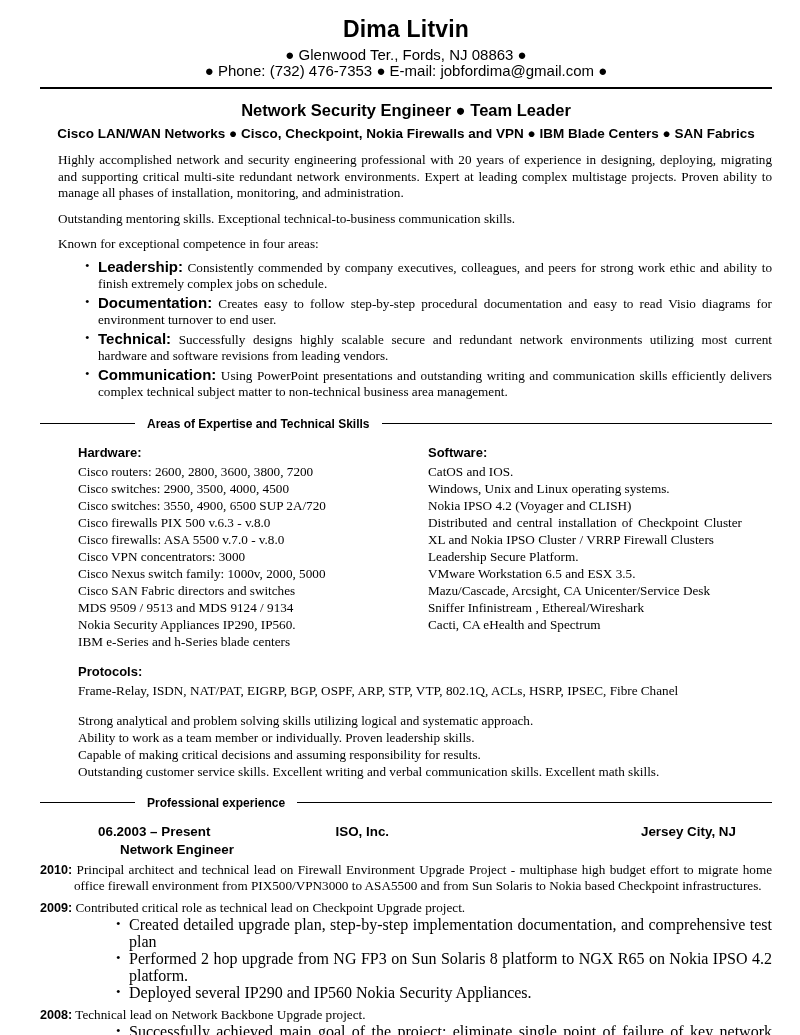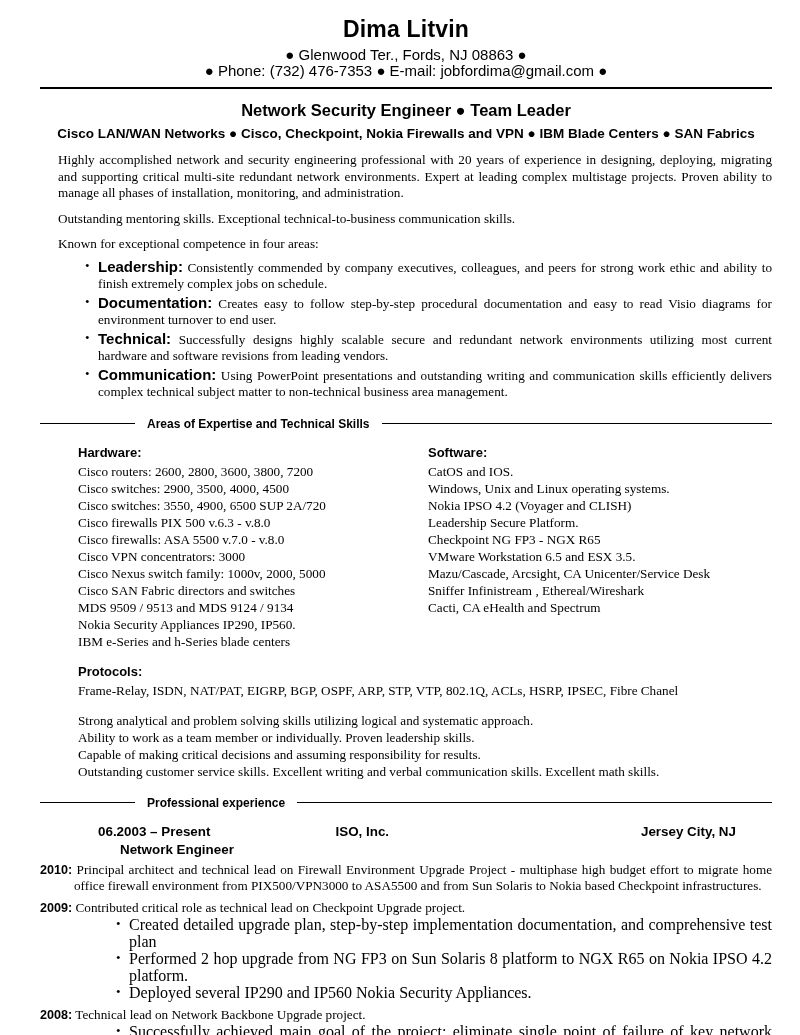--- a/index.html
+++ b/index.html
@@ -240,22 +240,22 @@
       <div class="skill-line">Cisco SAN Fabric directors and switches</div>
       <div class="skill-line">MDS 9509 / 9513 and MDS 9124 / 9134</div>
       <div class="skill-line">Nokia Security Appliances IP290, IP560.</div>
       <div class="skill-line">IBM e-Series and h-Series blade centers</div>
     </div>
     <div class="skills-col right">
       <div class="col-head">Software:</div>
       <div class="skill-line">CatOS and IOS.</div>
       <div class="skill-line">Windows, Unix and Linux operating systems.</div>
       <div class="skill-line">Nokia IPSO 4.2 (Voyager and CLISH)</div>
+      <div class="skill-line">Distributed and central installation of Checkpoint Cluster XL and Nokia IPSO Cluster / VRRP Firewall Clusters</div>
       <div class="skill-line">Leadership Secure Platform.</div>
-      <div class="skill-line">Checkpoint NG FP3 - NGX R65</div>
       <div class="skill-line">VMware Workstation 6.5 and ESX 3.5.</div>
       <div class="skill-line">Mazu/Cascade, Arcsight, CA Unicenter/Service Desk</div>
       <div class="skill-line">Sniffer Infinistream , Ethereal/Wireshark</div>
       <div class="skill-line">Cacti, CA eHealth and Spectrum</div>
     </div>
   </div>
 
   <div class="protocols">
     <div class="col-head">Protocols:</div>
     <div class="skill-line">Frame-Relay, ISDN, NAT/PAT, EIGRP, BGP, OSPF, ARP, STP, VTP, 802.1Q, ACLs, HSRP, IPSEC, Fibre Chanel</div>

